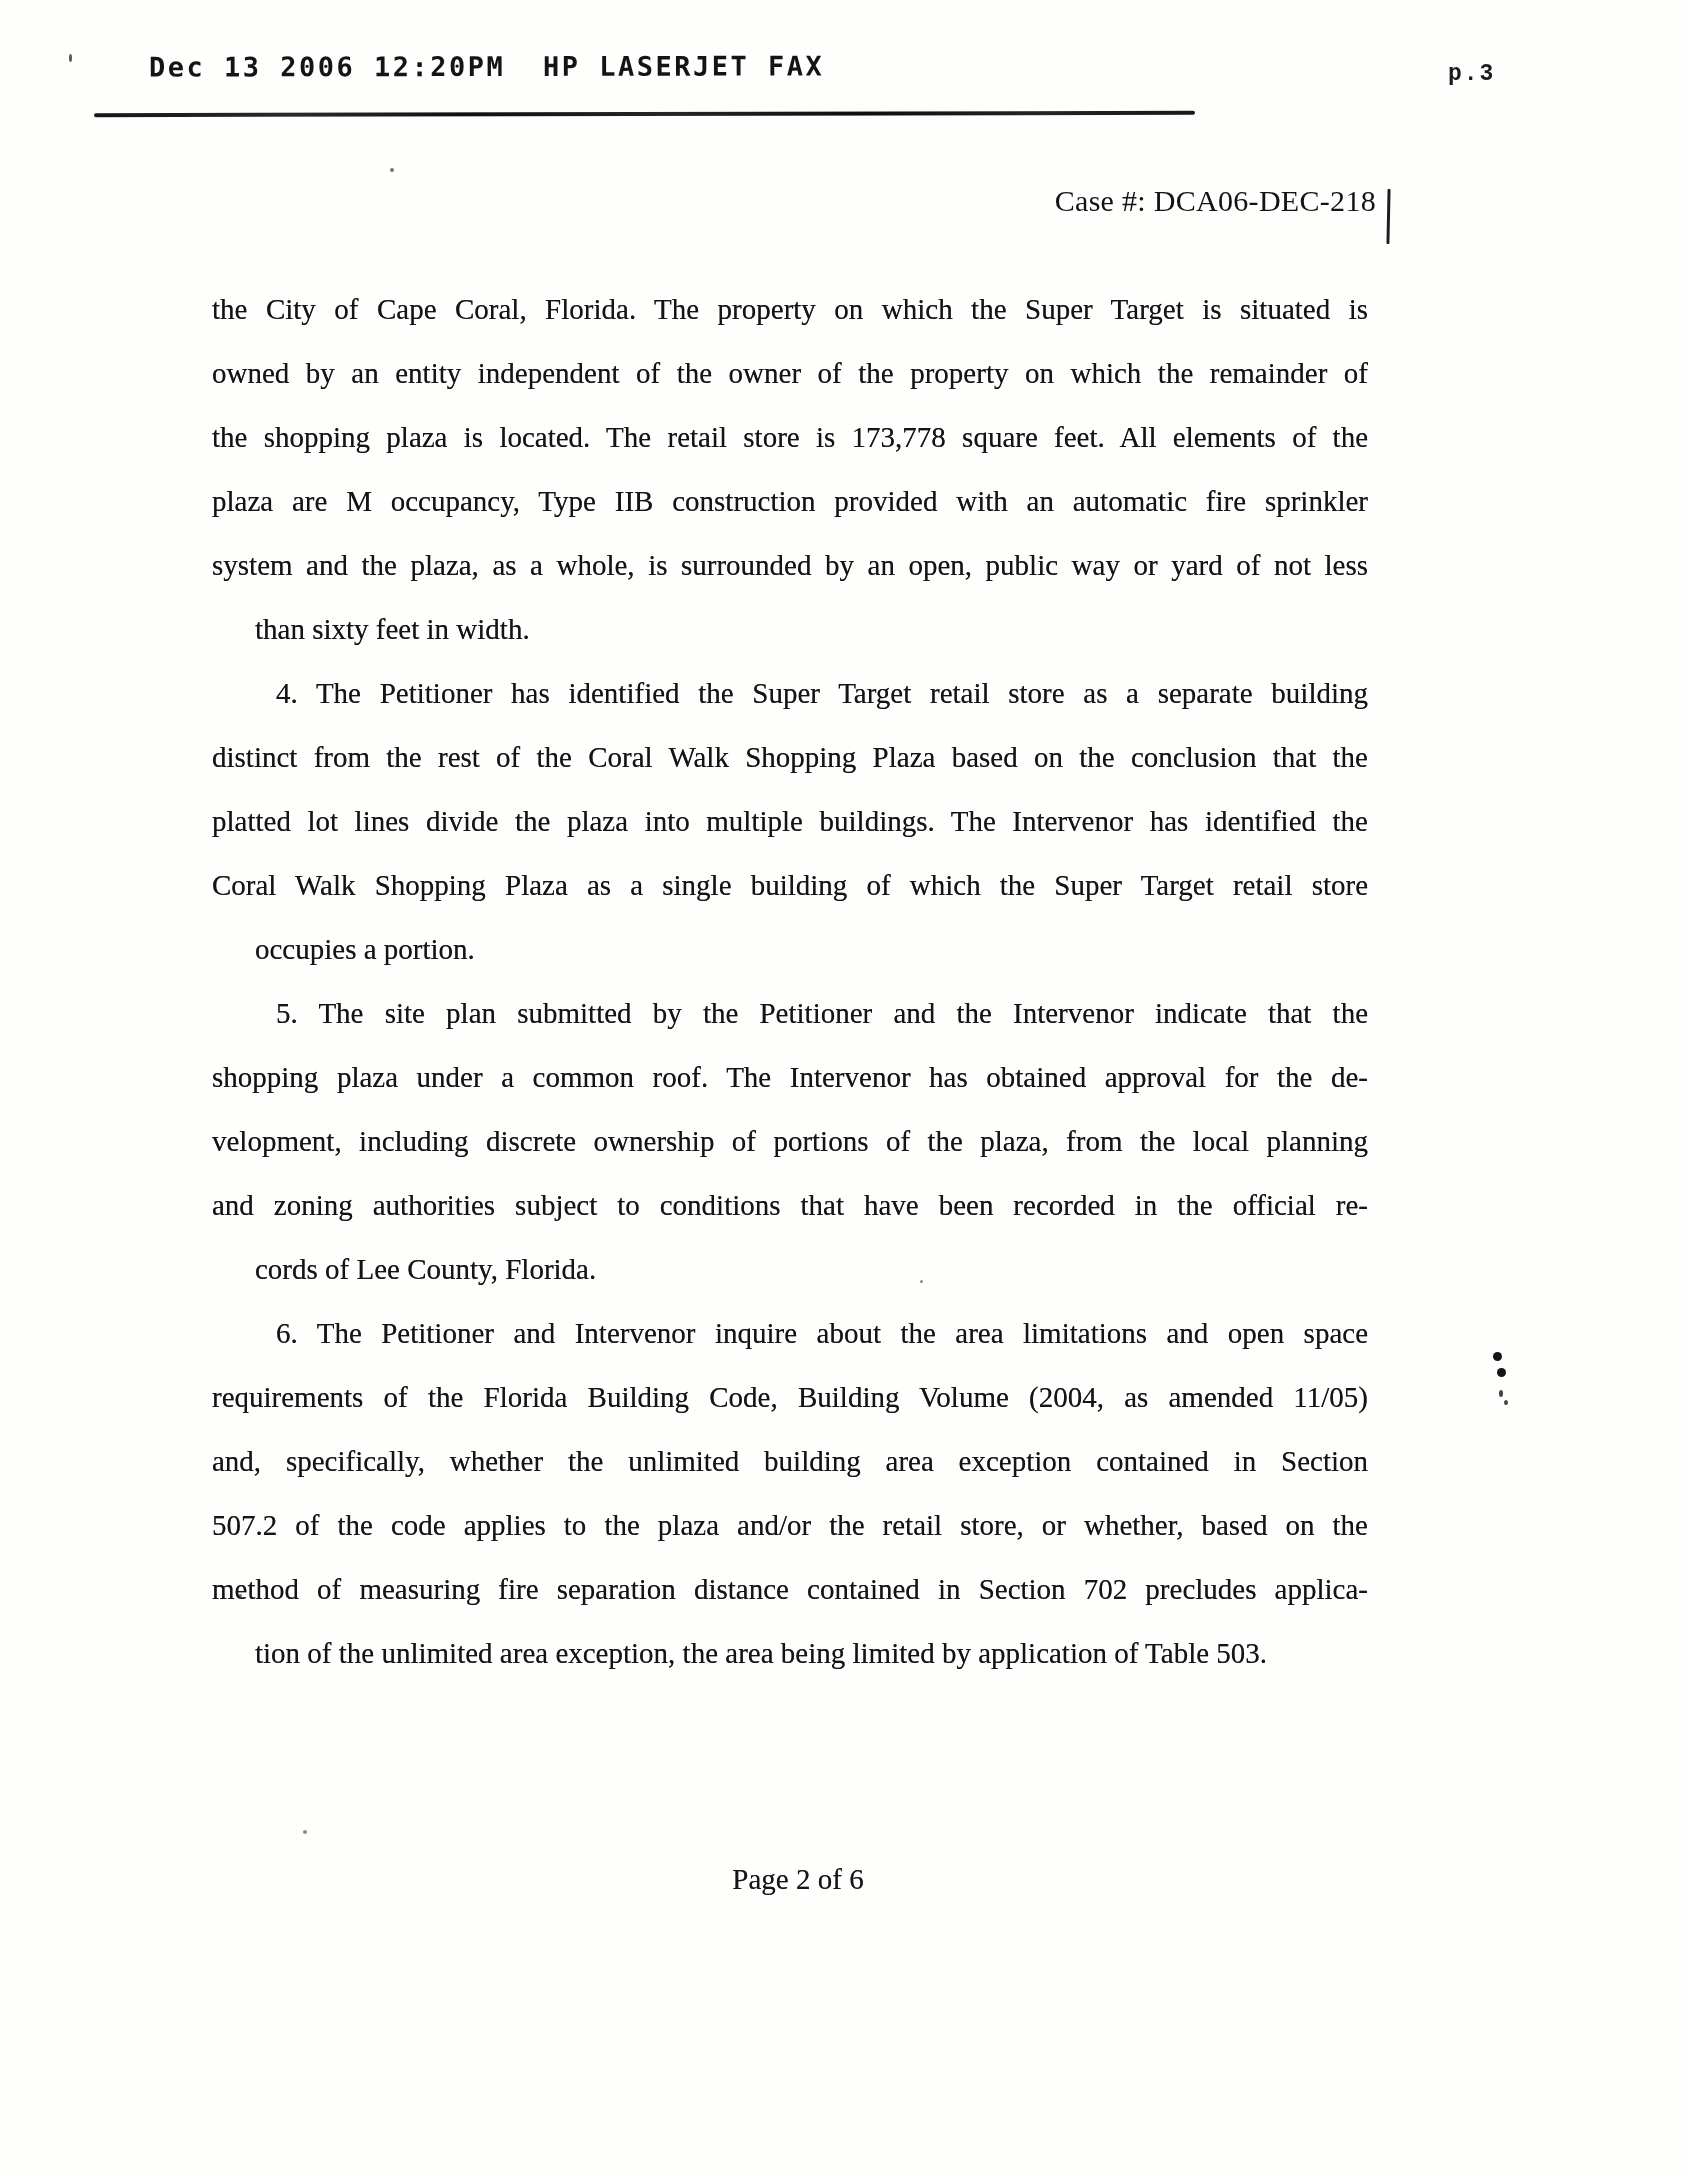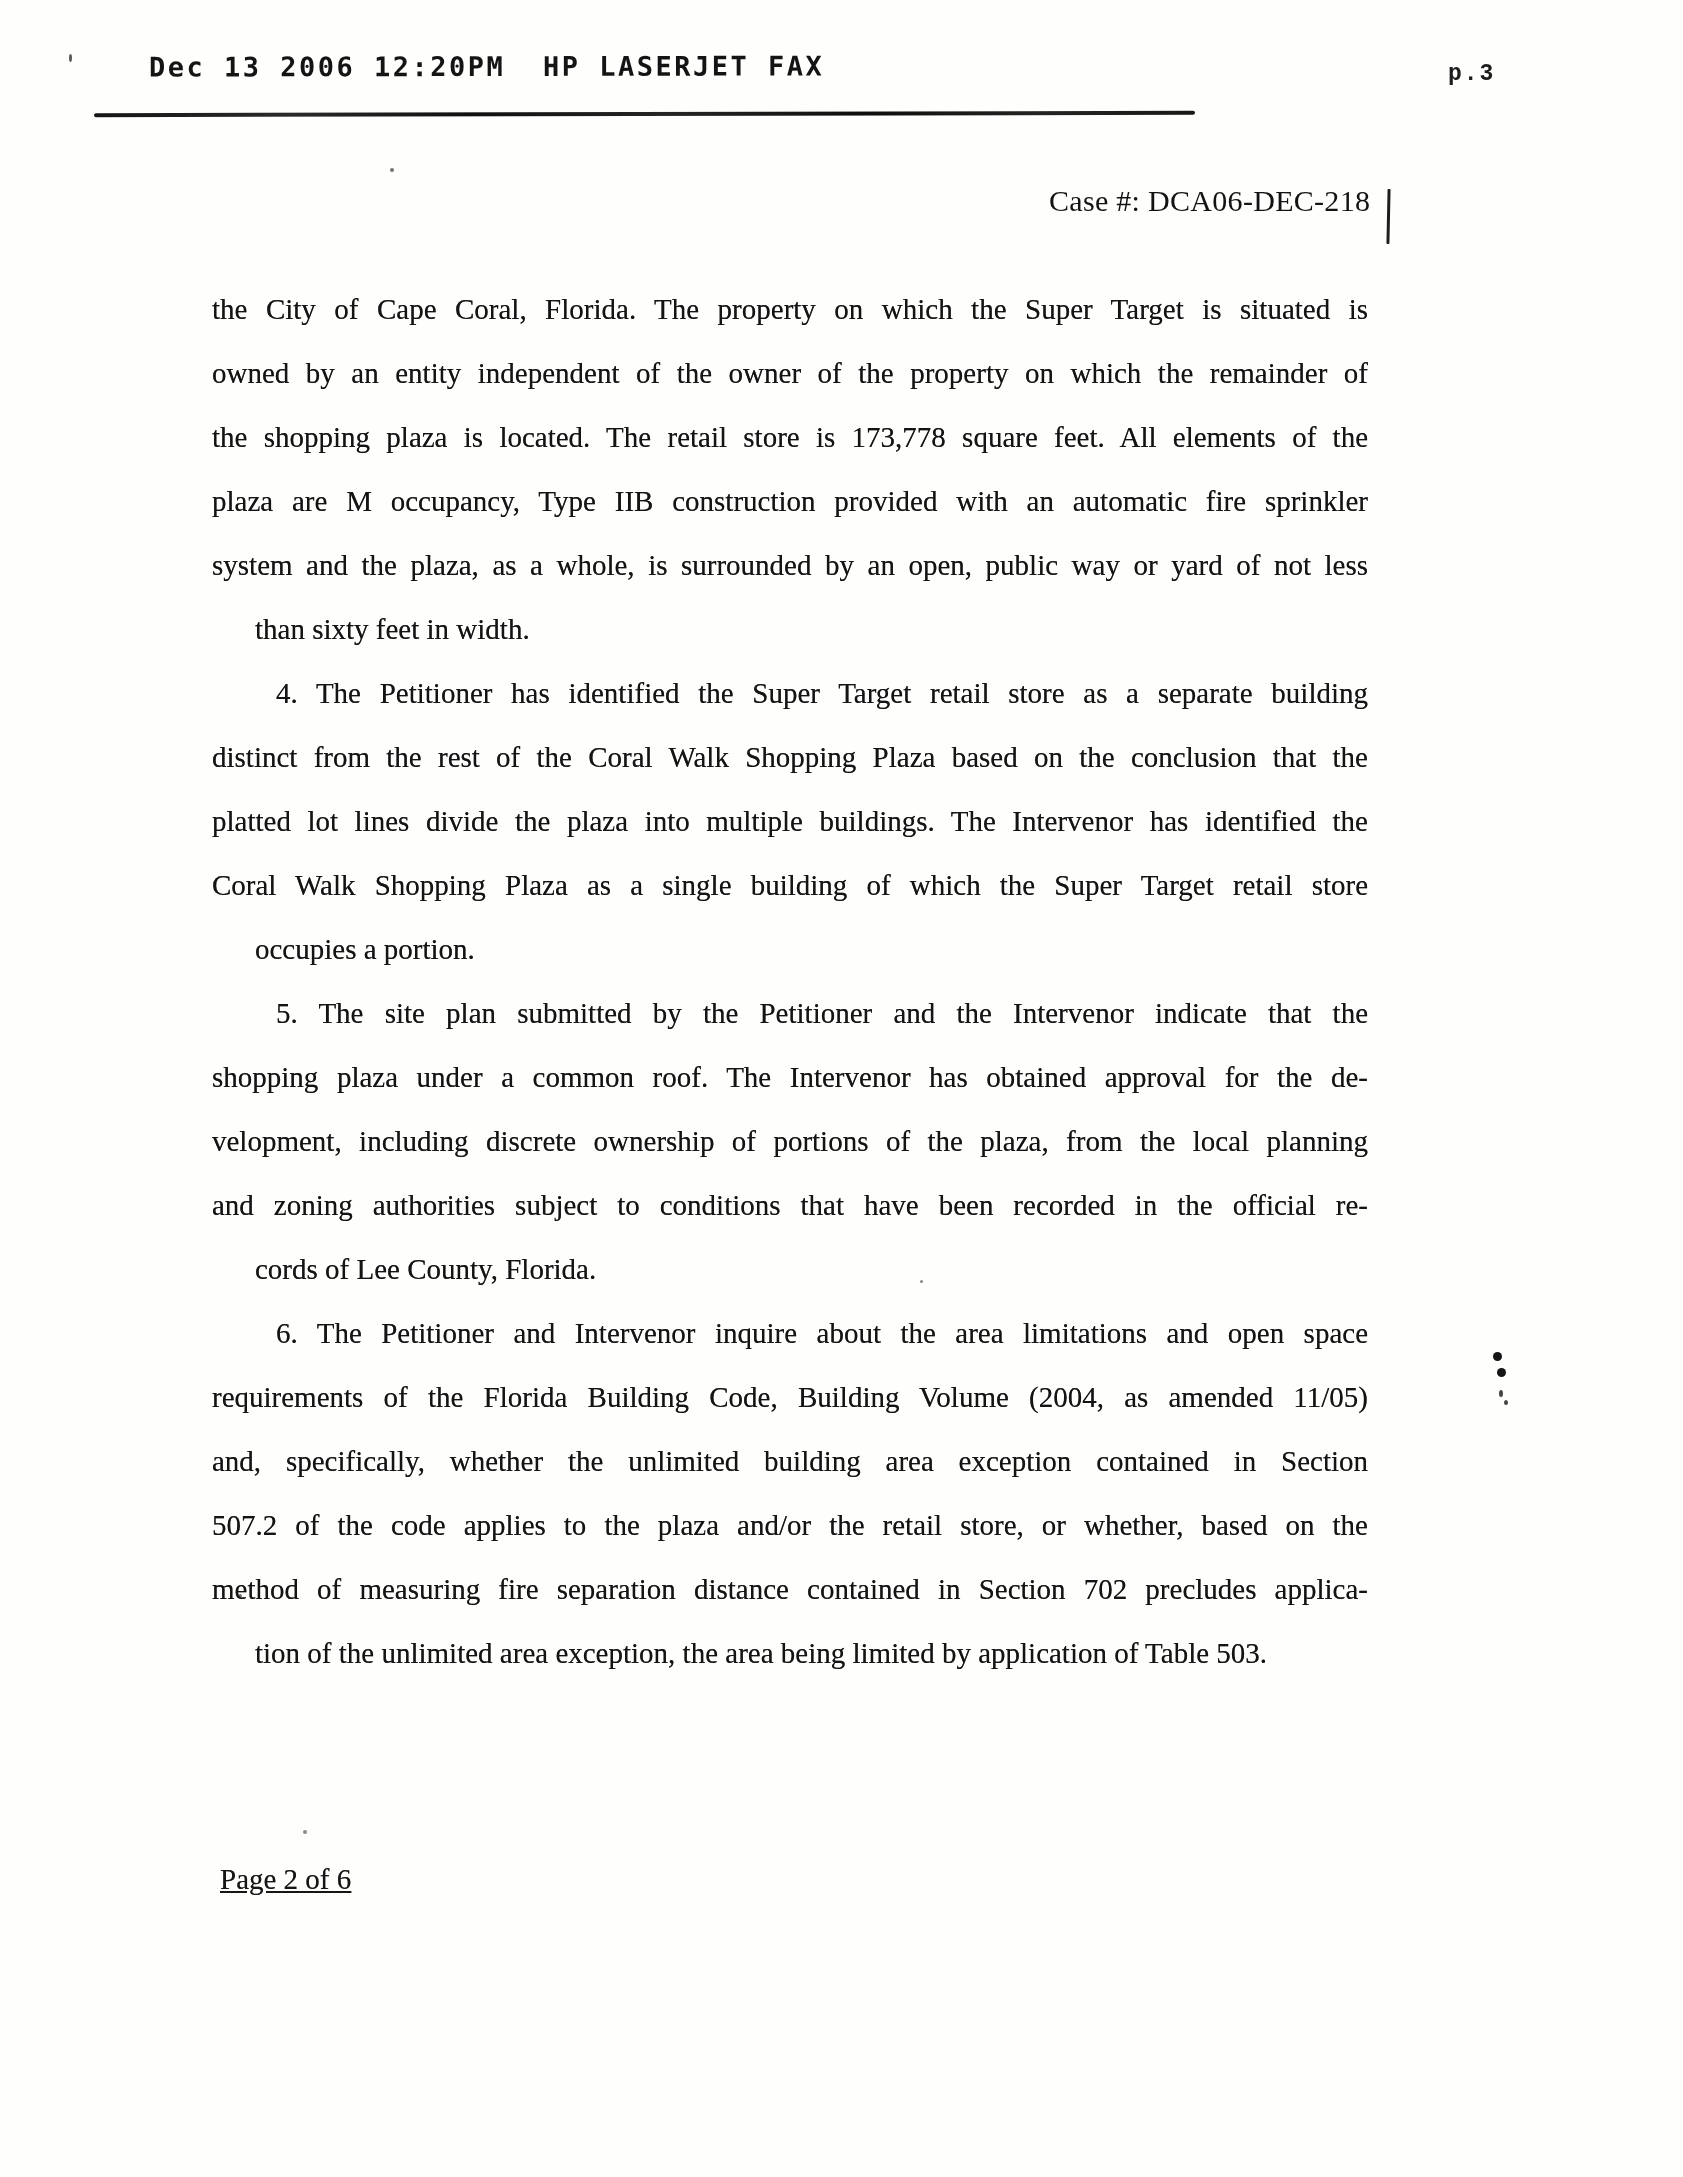--- a/index.html
+++ b/index.html
@@ -52,21 +52,21 @@
     transform: rotate(-0.12deg);
     border-radius: 2px;
   }
 
   
   .case-line {
     position: absolute;
     top: 184px;
     left: 1049px;
     width: 327px;
-    text-align: left;
+    text-align: right;
     font-size: 30px;
     color: #131313;
     letter-spacing: 0.3px;
   }
   .case-tick {
     position: absolute;
     left: 1387px;
     top: 189px;
     width: 3px;
     height: 55px;
@@ -99,25 +99,24 @@
     text-align: left;
     margin-left: 43px;
   }
 
   
   .footer {
     position: absolute;
     left: 220px;
     top: 1863px;
     width: 1156px;
-    text-align: left;
+    text-align: center;
     font-size: 29px;
     color: #161616;
     text-shadow: 0 0 0.5px rgba(10,10,10,0.6);
-    text-decoration: underline;
   }
 
   
   .speck {
     position: absolute;
     background: #151515;
     border-radius: 50%;
   }
   .sp1 { left: 1493px; top: 1352px; width: 9px; height: 9px; }
   .sp2 { left: 1497px; top: 1368px; width: 9px; height: 9px; }

